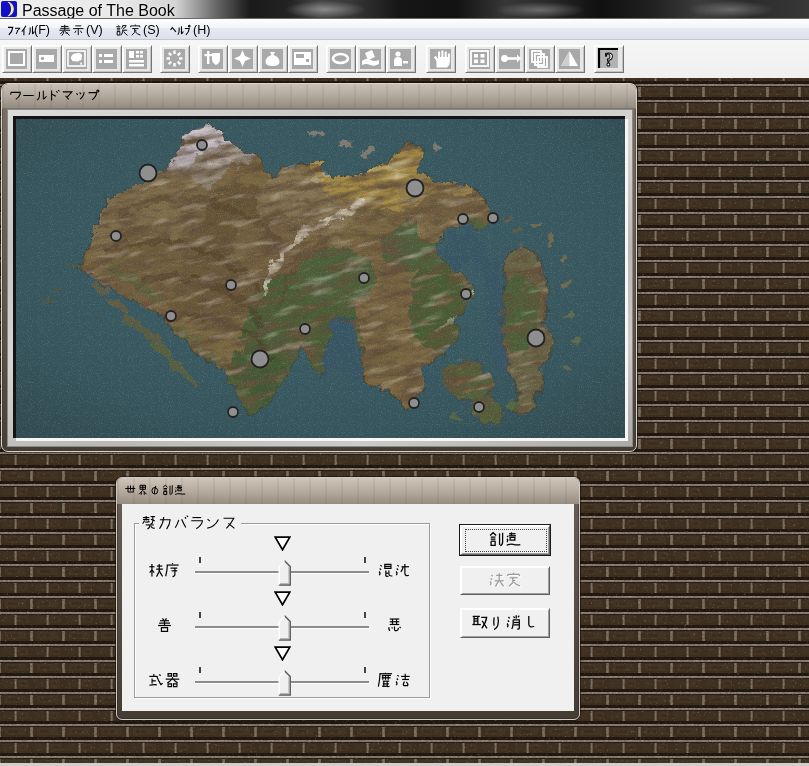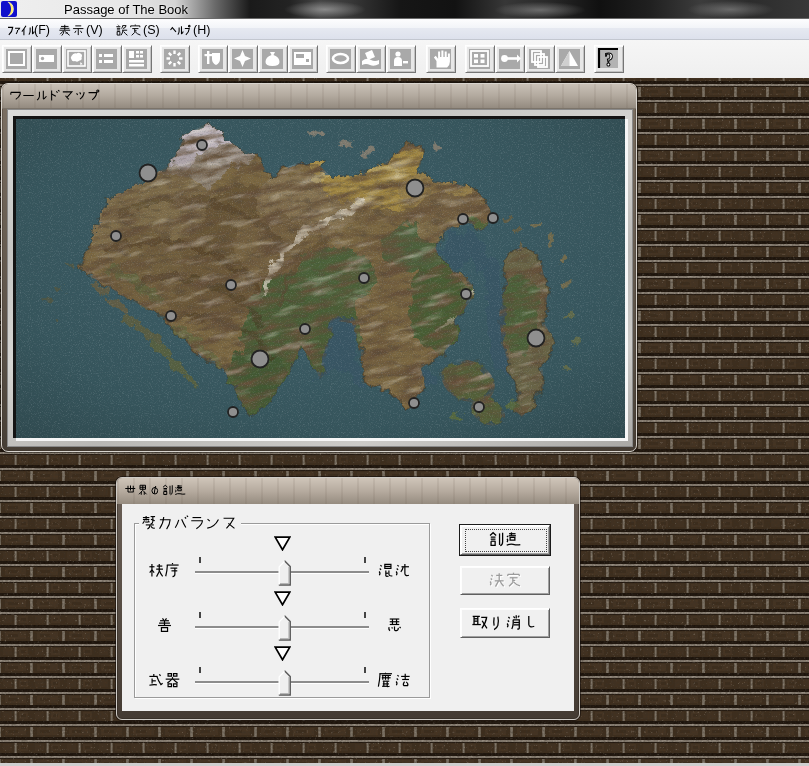--- a/index.html
+++ b/index.html
@@ -9,21 +9,21 @@
 <div class="abs" style="left:0;top:0;width:809px;height:19px;
 background:linear-gradient(90deg,#efefef 0px,#e8e8e8 120px,#d5d5d5 175px,#6a6a6a 215px,#1a1a1a 250px,#232323 290px,#454545 320px,#383838 350px,#161616 400px,#121212 455px,#373737 505px,#2a2a2a 545px,#101010 600px,#202020 650px,#3c3c3c 700px,#2c2c2c 750px,#383838 809px);"></div>
 <div class="abs" style="left:285px;top:1px;width:80px;height:17px;background:radial-gradient(ellipse at center,rgba(175,175,175,.65),rgba(175,175,175,0) 72%);"></div>
 <div class="abs" style="left:495px;top:2px;width:90px;height:16px;background:radial-gradient(ellipse at center,rgba(160,160,160,.55),rgba(160,160,160,0) 72%);"></div>
 <div class="abs" style="left:688px;top:1px;width:85px;height:17px;background:radial-gradient(ellipse at center,rgba(160,160,160,.5),rgba(160,160,160,0) 72%);"></div>
 <svg class="abs" style="left:1px;top:1px" width="16" height="16" viewBox="0 0 16 16">
 <rect x="0" y="0" width="16" height="16" rx="2" fill="#1111cc"></rect>
 <path d="M6.8,1 A7.2,7.2 0 0 1 6.8,15 A9.2,9.2 0 0 0 6.8,1 Z" fill="#ffee60"></path>
 <path d="M6.8,1 A7.2,7.2 0 0 1 6.8,15" fill="none" stroke="#fff9c8" stroke-width="1" opacity="0.8"></path>
 </svg>
-<div class="abs" style="left:22px;top:2px;font-size:13px;color:#000;text-shadow:0 0 3px rgba(255,255,255,.8);margin-left:42px;">Passage of The Book</div>
+<div class="abs" style="left:22px;top:2px;font-size:16px;color:#000;text-shadow:0 0 3px rgba(255,255,255,.8);">Passage of The Book</div>
 <div class="abs" style="left:0;top:18px;width:809px;height:1px;background:#6a6a6a;"></div>
 <div class="abs" style="left:0;top:19px;width:809px;height:21px;
 background:linear-gradient(#fdfdfe 0%,#f2f4f8 45%,#e6e9f1 46%,#dde1ec 100%);
 border-bottom:1px solid #c3c7d0;box-sizing:border-box;"></div>
 <svg style="position:absolute;left:7px;top:24px;width:28.1px;height:13px;overflow:visible" viewBox="0 0 216 100" preserveAspectRatio="none">
     <g fill="none" stroke="#000" stroke-width="8" stroke-linecap="butt">
       <path d="M8,26 H44 Q42,56 14,84" transform="translate(0,0)"></path>
       <path d="M8,32 H42 L34,46" transform="translate(54,0)"></path>
       <path d="M28,46 Q27,64 16,76" transform="translate(54,0)"></path>
       <path d="M38,14 Q22,40 6,58" transform="translate(108,0)"></path>

